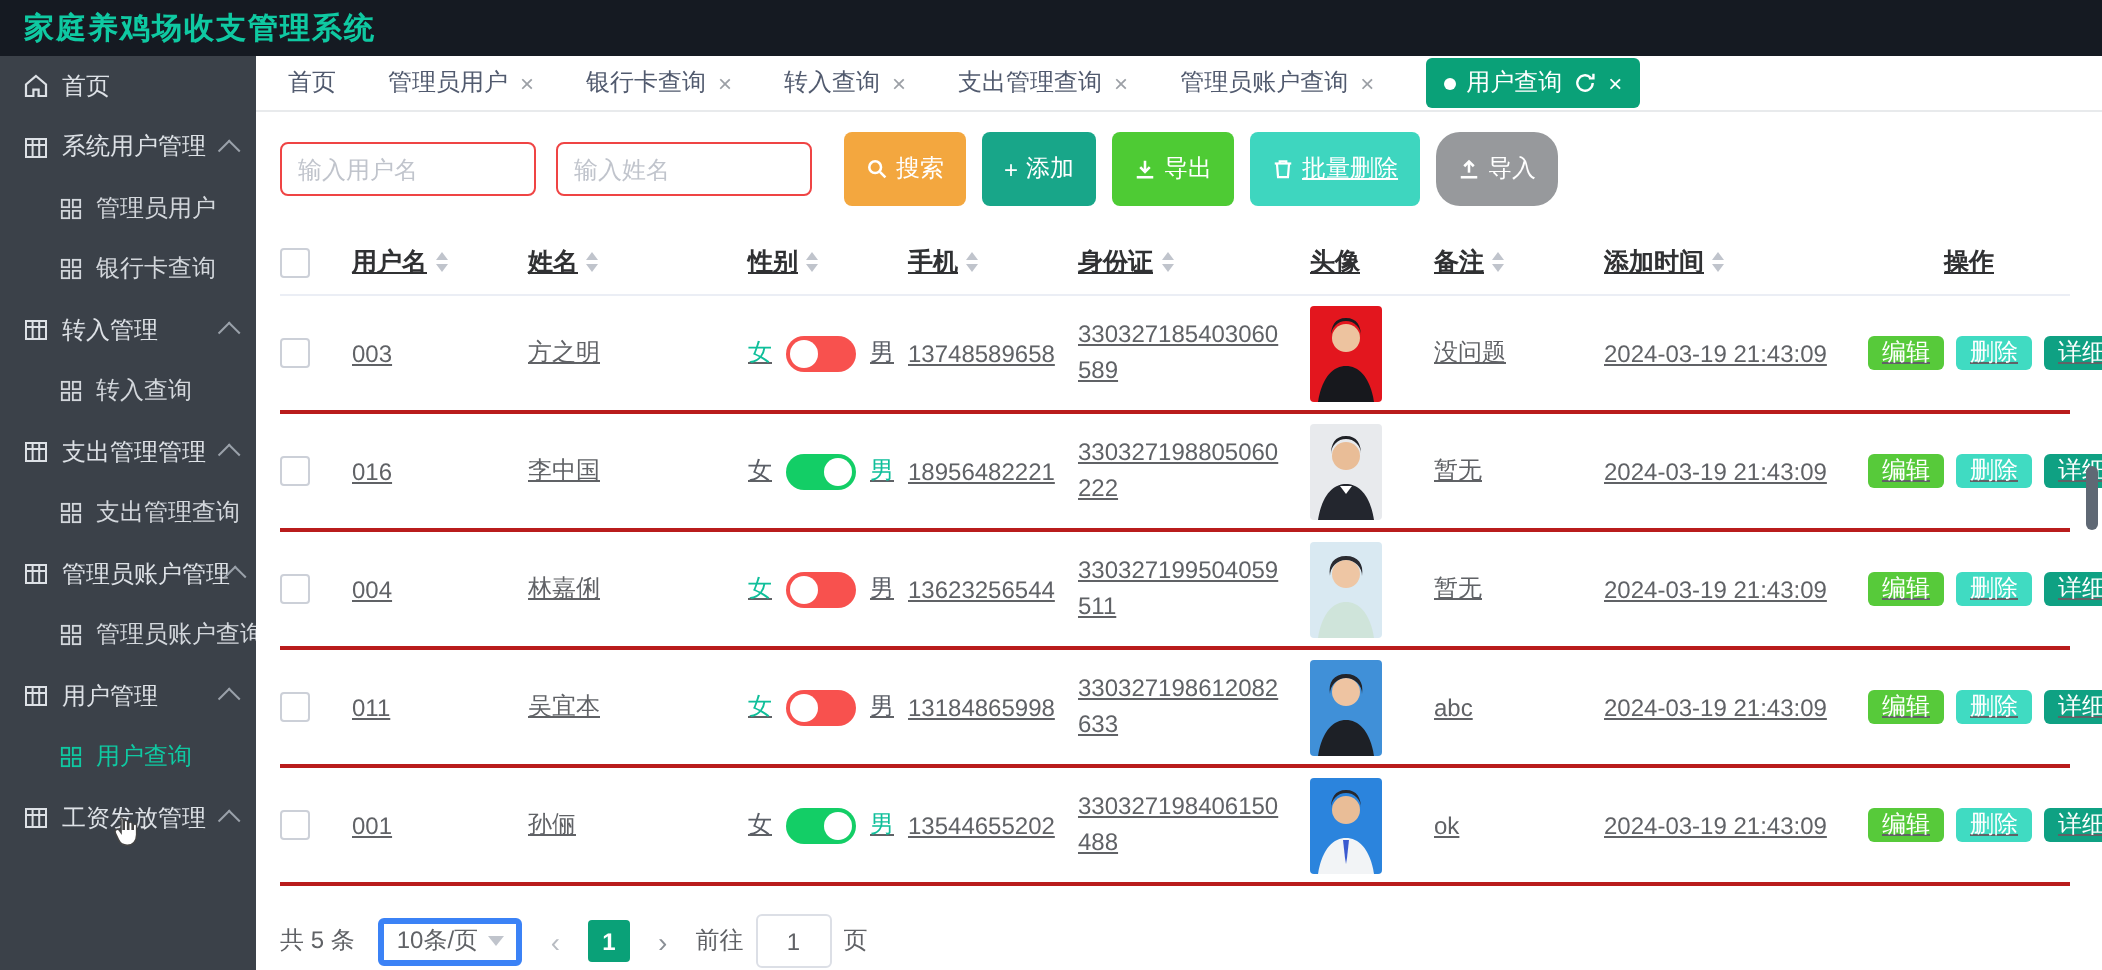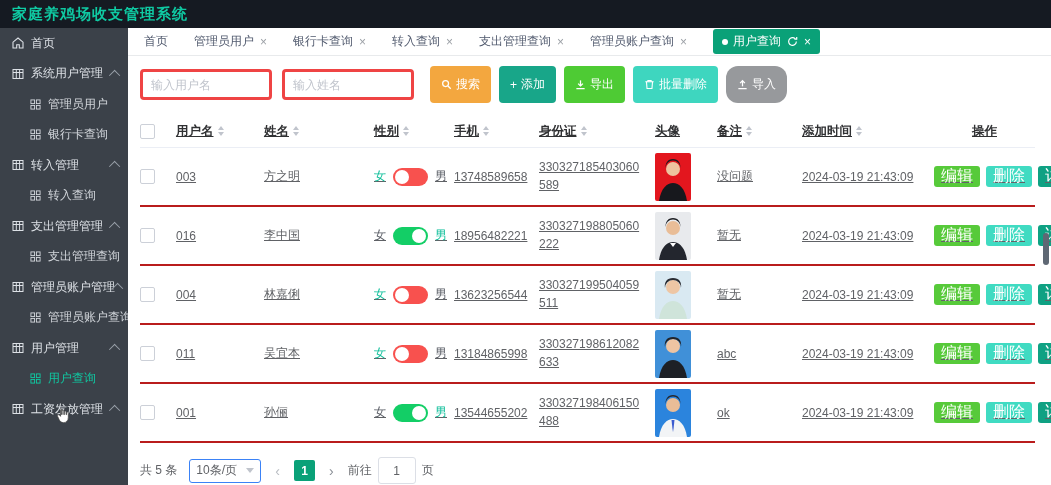--- a/index.html
+++ b/index.html
@@ -27,30 +27,30 @@
   
   .tabbar{height:27px;border-bottom:1px solid #e8eaec;display:flex;align-items:center;padding-left:16px;}
   .tab{display:flex;align-items:center;margin-right:26px;color:#515a6e;cursor:pointer;white-space:nowrap;}
   .tab .x{margin-left:6px;color:#9ca0a6;font-size:12px;line-height:1;}
   .tab.active{background:#0aa178;color:#fff;border-radius:3px;padding:4px 9px;margin-right:0;}
   .tab.active .x{color:#fff;}
   .tab .dot{width:6px;height:6px;border-radius:50%;background:#fff;margin-right:5px;font-size:0;}
   .tab .refresh{margin-left:6px;display:inline-flex;}
   
   .toolbar{display:flex;align-items:center;margin:10px 0 0 12px;}
-  .tinput{width:110px;height:25px;border:3px solid #ef4444;border-radius:4px;padding:0 8px;
+  .tinput{width:110px;height:25px;border:1px solid #ef4444;border-radius:4px;padding:0 8px;
     font-size:12px;color:#606266;outline:none;font-family:inherit;}
   .tinput::placeholder{color:#c0c4cc;}
   .tinput + .tinput{margin-left:10px;}
   .btn{display:inline-flex;align-items:center;gap:4px;height:37px;padding:0 11px;border:none;border-radius:4px;
     color:#fff;font-size:12px;cursor:pointer;margin-left:8px;font-family:inherit;white-space:nowrap;}
   .btn.search{background:#f3a73f;margin-left:16px;}
   .btn.add{background:#18a689;}
   .btn.export{background:#4ecb34;}
-  .btn.bdel{background:#3ed6bf;}
+  .btn.bdel{background:#3ed6bf;text-decoration:underline;}
   .btn.import{background:#97999c;border-radius:12px;}
   
   .table{margin:12px 12px 0 12px;width:895px;}
   .trow{display:grid;grid-template-columns:36px 88px 110px 80px 85px 116px 62px 85px 132px 1fr;align-items:center;text-decoration:underline;}
   .thead{height:32px;border-bottom:1px solid #ebeef5;color:#303133;font-weight:bold;font-size:12.5px;}
   .th{display:flex;align-items:center;}
   .th.center,.td.center{justify-content:center;}
   .tbody-row{min-height:57px;border-bottom:2px solid #b91c1c;}
   .td{display:flex;align-items:center;font-size:12px;color:#606266;}
   .td.wrap{display:block;line-height:1.45;padding-right:10px;word-break:break-all;align-self:center;}
@@ -66,27 +66,27 @@
   .switch{width:35px;height:18px;border-radius:9px;position:relative;cursor:pointer;flex:none;}
   .switch.red{background:#f8514e;}
   .switch.green{background:#13ce66;}
   .switch .knob{position:absolute;top:2px;width:14px;height:14px;border-radius:50%;background:#fff;}
   .switch.red .knob{left:2px;}
   .switch.green .knob{right:2px;}
   
   .avatar{width:36px;height:48px;border-radius:2px;overflow:hidden;display:block;}
   
   .ops{gap:6px;}
-  .abtn{border:none;border-radius:3px;color:#fff;font-size:16px;padding:0 7px;cursor:pointer;font-family:inherit;white-space:nowrap;}
+  .abtn{border:none;border-radius:3px;color:#fff;font-size:12px;padding:0 7px;cursor:pointer;font-family:inherit;white-space:nowrap;}
   .abtn.edit{background:#57ca3a;}
   .abtn.del{background:#40dbc2;}
   .abtn.detail{background:#0fa183;}
   
   .pager{display:flex;align-items:center;margin:14px 0 0 12px;color:#606266;gap:12px;}
-  .psize{width:72px;height:24px;border:1px solid #3b82f6;border-radius:3px;display:flex;align-items:center;
+  .psize{width:72px;height:24px;border:3px solid #3b82f6;border-radius:3px;display:flex;align-items:center;
     padding:0 6px;color:#606266;cursor:pointer;justify-content:space-between;box-sizing:border-box;}
   .pchev{width:0;height:0;border-left:4px solid transparent;border-right:4px solid transparent;border-top:5px solid #c0c4cc;}
   .parrow{color:#b8bcc2;cursor:pointer;font-size:14px;padding:0 2px;}
   .parrow.next{color:#8a8f96;}
   .pnum{width:21px;height:21px;background:#0aa178;color:#fff;border-radius:2px;display:flex;
     align-items:center;justify-content:center;font-weight:bold;cursor:pointer;}
   .jump{display:flex;align-items:center;gap:6px;}
   .jinput{width:32px;height:23px;border:1px solid #dcdfe6;border-radius:3px;text-align:center;
     font-size:12px;color:#606266;outline:none;font-family:inherit;}
   

